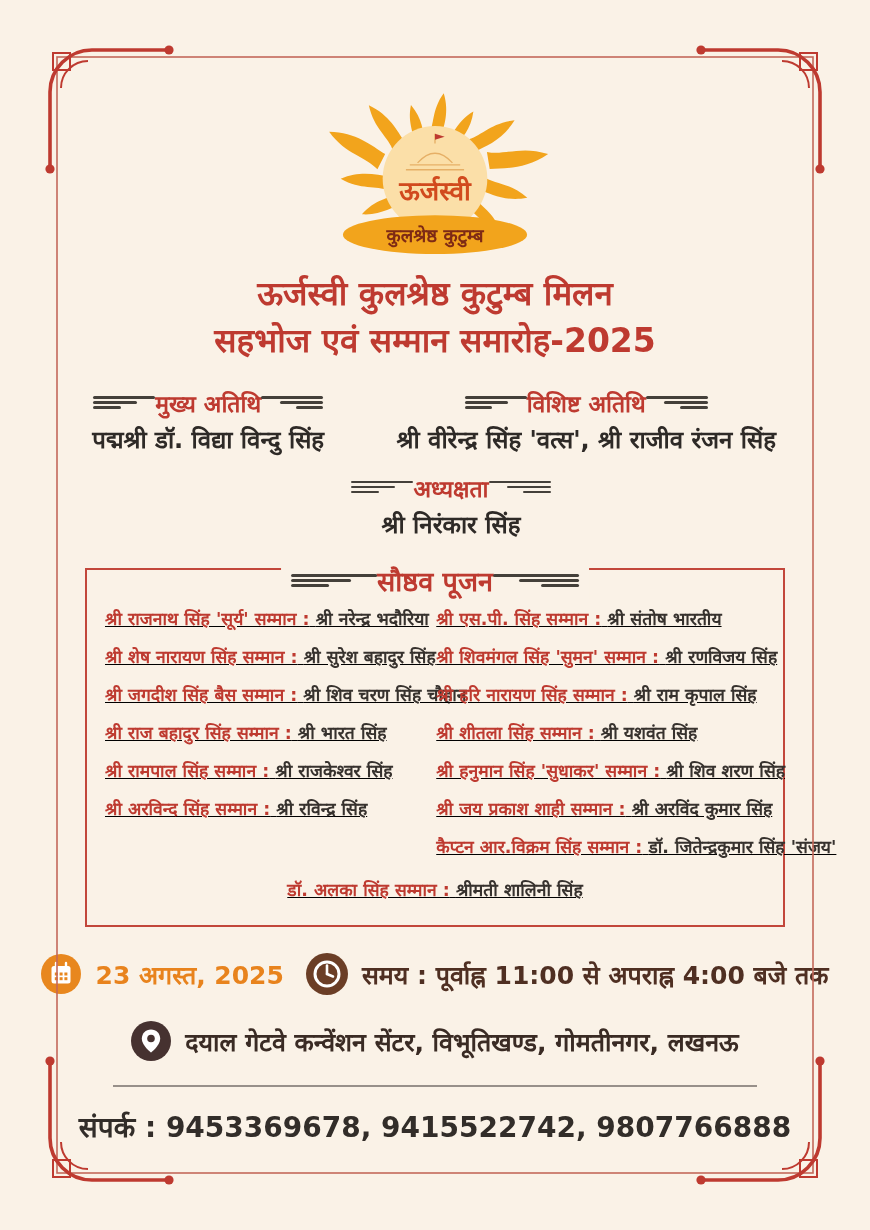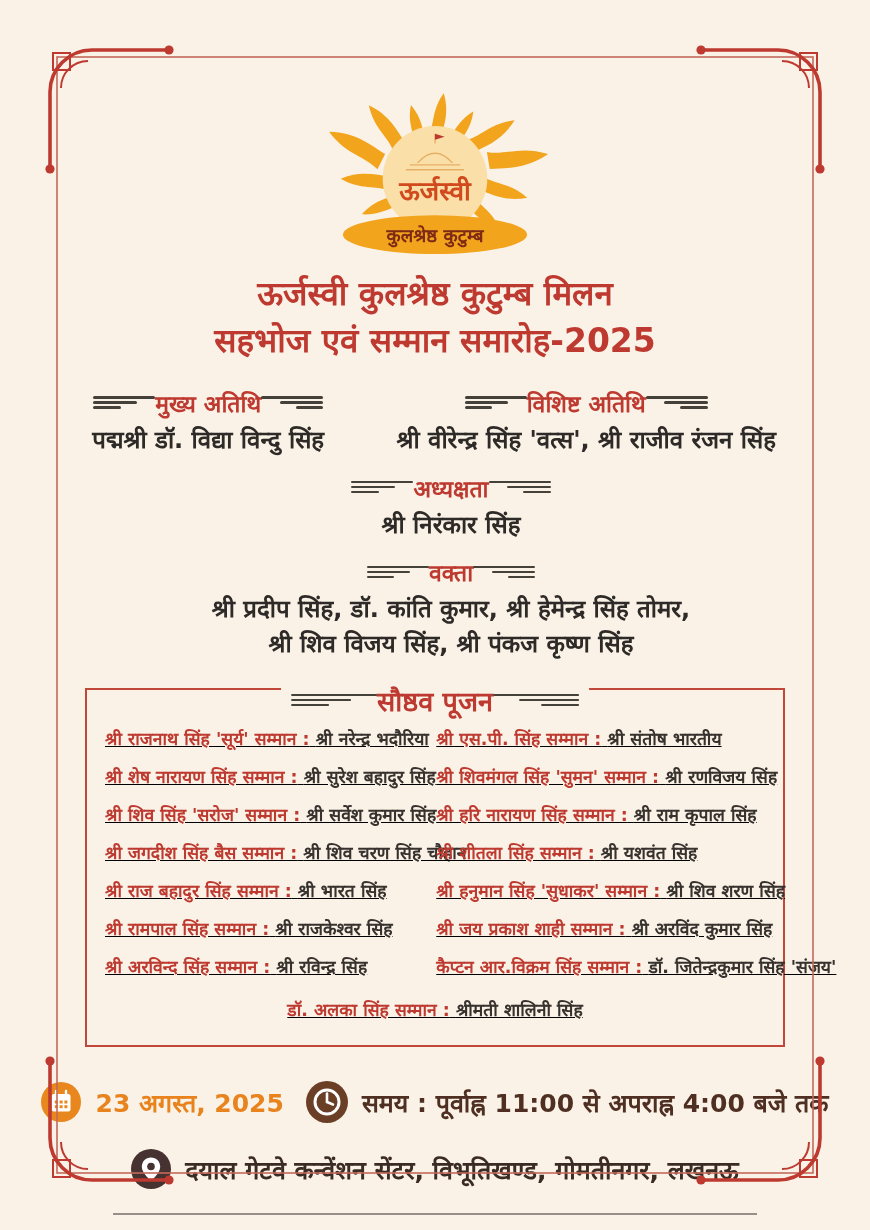--- a/index.html
+++ b/index.html
@@ -41,21 +41,21 @@
   .honors-heading .label{font-size:27px;}
   .honors-heading .orn{width:86px;}
   .honors-grid{display:grid;grid-template-columns:49% 51%;row-gap:5px;text-decoration:underline;}
   .honor-row{font-size:17.5px;font-weight:700;line-height:38px;white-space:nowrap;text-align:left;padding-left:8px;}
   .honor-row .award{color:#BE3A30;}
   .honor-row .recipient{color:#37322e;}
   .honor-final{grid-column:1 / span 2;text-align:center;padding-left:0;}
 
   
   .foot-row{display:flex;align-items:center;justify-content:center;gap:14px;margin-top:26px;}
-  .foot-row.first{margin-top:34px;}
+  .foot-row.first{margin-top:26px;}
   .icon-badge{flex:none;display:block;}
   .date-text{color:#E8831D;font-weight:700;font-size:25px;white-space:nowrap;}
   .time-text{color:#4F2F22;font-weight:700;font-size:25px;white-space:nowrap;}
   .venue-text{color:#3A2B24;font-weight:700;font-size:25px;white-space:nowrap;}
   .divider{height:2px;background:#97908a;margin:24px 56px 0 56px;}
   .contact{color:#322d29;font-weight:700;font-size:28px;margin-top:20px;white-space:nowrap;}
 </style>
 </head>
 <body>
 
@@ -165,37 +165,20 @@
       <span class="label">अध्यक्षता</span>
       <span class="orn r">
           <b class="b1"></b>
           <b class="b2"></b>
           <b class="b3"></b>
         </span>
     </span>
     <div class="names">श्री निरंकार सिंह</div>
   </div>
 
-  <div class="center-block">
-    <span class="hl">
-      <span class="orn l">
-          <b class="b1"></b>
-          <b class="b2"></b>
-          <b class="b3"></b>
-        </span>
-      <span class="label">वक्ता</span>
-      <span class="orn r">
-          <b class="b1"></b>
-          <b class="b2"></b>
-          <b class="b3"></b>
-        </span>
-    </span>
-    <div class="names">श्री प्रदीप सिंह, डॉ. कांति कुमार, श्री हेमेन्द्र सिंह तोमर,</div>
-    <div class="names" style="margin-top:0">श्री शिव विजय सिंह, श्री पंकज कृष्ण सिंह</div>
-  </div>
 
   <div class="honors">
     <div class="honors-heading">
       <span class="hl">
         <span class="orn l">
             <b class="b1"></b>
             <b class="b2"></b>
             <b class="b3"></b>
           </span>
         <span class="label">सौष्ठव पूजन</span>
@@ -203,21 +186,20 @@
             <b class="b1"></b>
             <b class="b2"></b>
             <b class="b3"></b>
           </span>
       </span>
     </div>
     <div class="honors-grid">
       <div>
         <div class="honor-row"><span class="award">श्री राजनाथ सिंह 'सूर्य' सम्मान :</span> <span class="recipient">श्री नरेन्द्र भदौरिया</span></div>
         <div class="honor-row"><span class="award">श्री शेष नारायण सिंह सम्मान :</span> <span class="recipient">श्री सुरेश बहादुर सिंह</span></div>
-        <div class="honor-row"><span class="award">श्री शिव सिंह 'सरोज' सम्मान :</span> <span class="recipient">श्री सर्वेश कुमार सिंह</span></div>
         <div class="honor-row"><span class="award">श्री जगदीश सिंह बैस सम्मान :</span> <span class="recipient">श्री शिव चरण सिंह चौहान</span></div>
         <div class="honor-row"><span class="award">श्री राज बहादुर सिंह सम्मान :</span> <span class="recipient">श्री भारत सिंह</span></div>
         <div class="honor-row"><span class="award">श्री रामपाल सिंह सम्मान :</span> <span class="recipient">श्री राजकेश्वर सिंह</span></div>
         <div class="honor-row"><span class="award">श्री अरविन्द सिंह सम्मान :</span> <span class="recipient">श्री रविन्द्र सिंह</span></div>
       </div>
       <div>
         <div class="honor-row"><span class="award">श्री एस.पी. सिंह सम्मान :</span> <span class="recipient">श्री संतोष भारतीय</span></div>
         <div class="honor-row"><span class="award">श्री शिवमंगल सिंह 'सुमन' सम्मान :</span> <span class="recipient">श्री रणविजय सिंह</span></div>
         <div class="honor-row"><span class="award">श्री हरि नारायण सिंह सम्मान :</span> <span class="recipient">श्री राम कृपाल सिंह</span></div>
         <div class="honor-row"><span class="award">श्री शीतला सिंह सम्मान :</span> <span class="recipient">श्री यशवंत सिंह</span></div>

